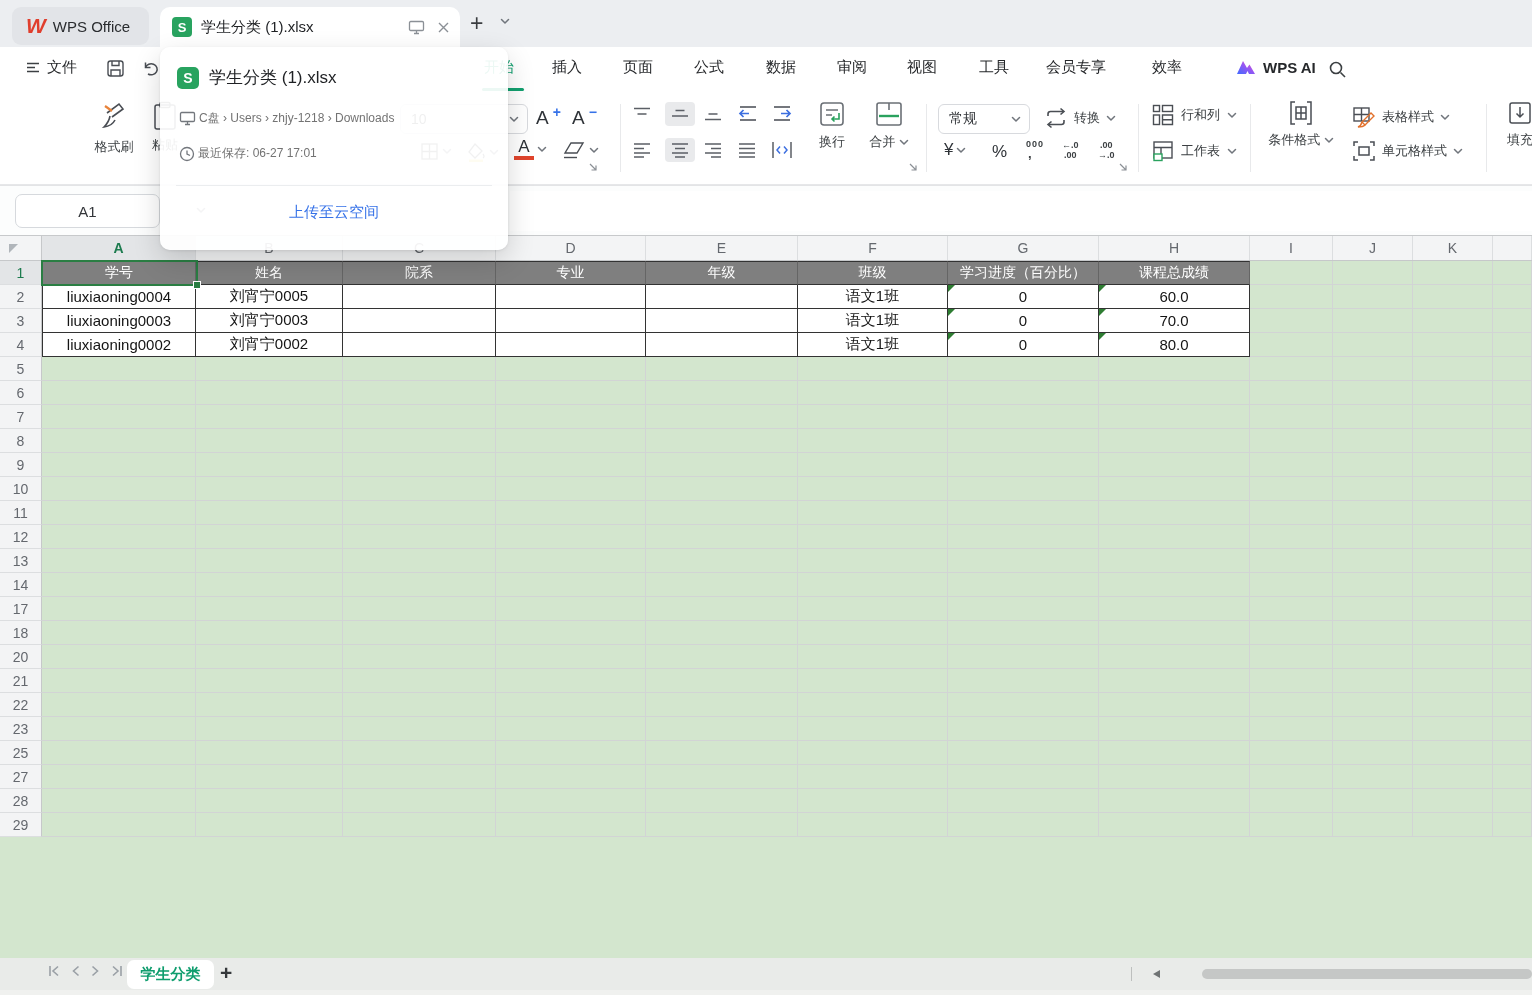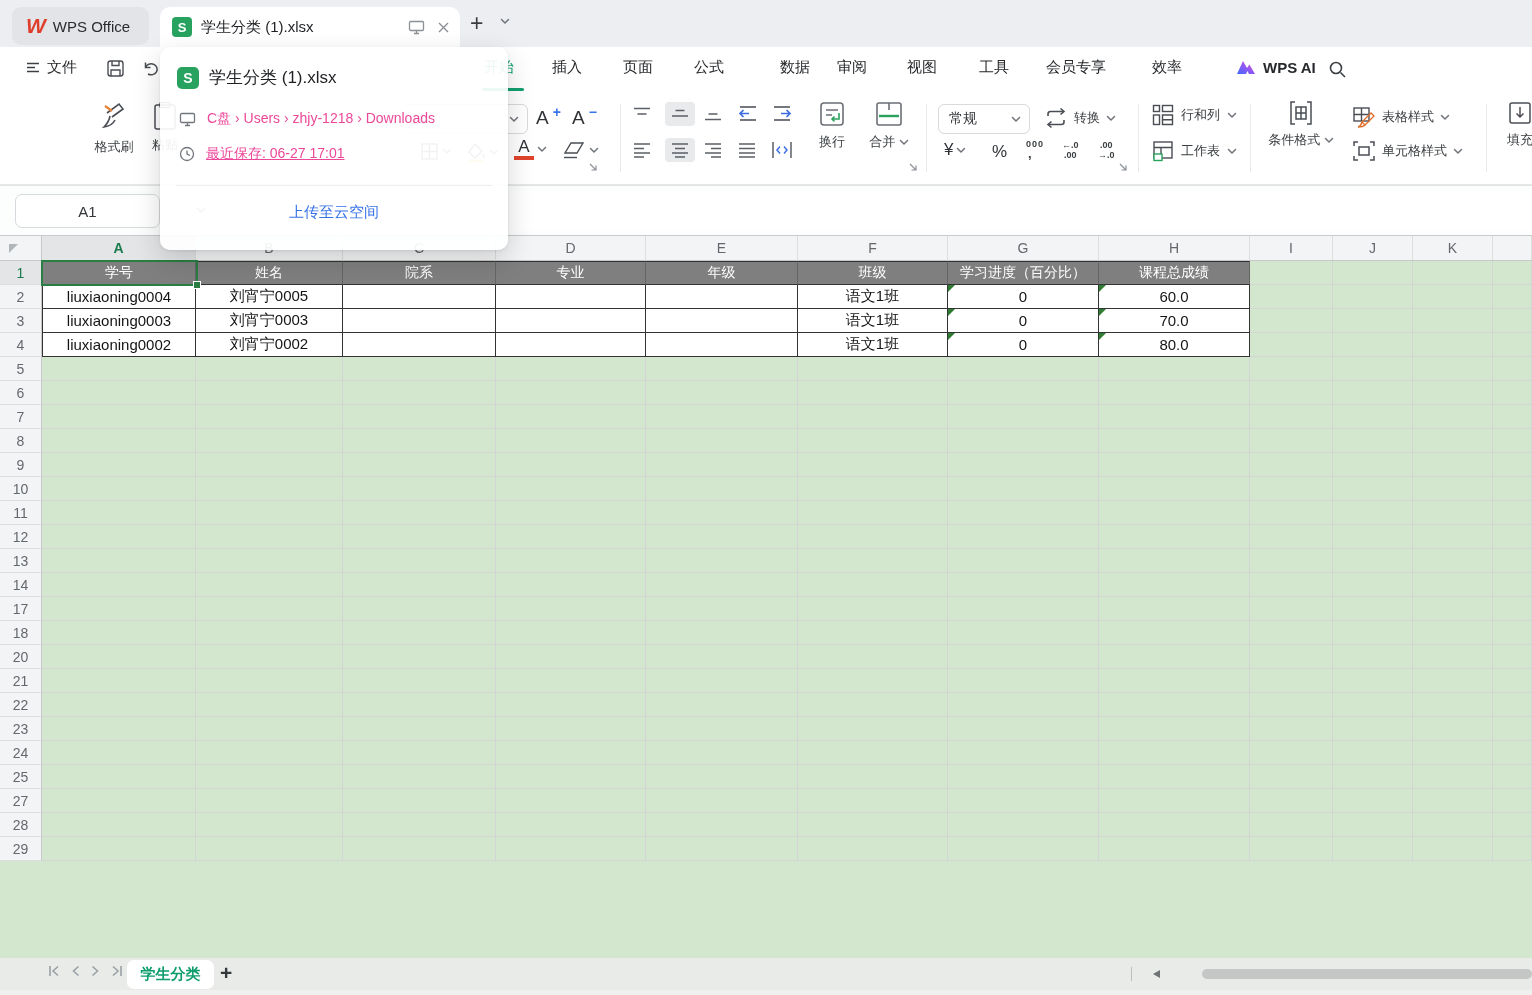--- a/index.html
+++ b/index.html
@@ -84,21 +84,21 @@
   .hs-div{position:absolute;left:1131px;top:9px;width:1px;height:14px;background:#bdbfbe;}
   .hs-arrow{position:absolute;left:1153px;top:12px;width:0;height:0;border-right:7px solid #6f7374;border-top:4.5px solid transparent;border-bottom:4.5px solid transparent;}
   .hs-thumb{position:absolute;left:1202px;top:11px;width:330px;height:10px;border-radius:5px;background:#c5c7c6;}
   #statusstrip{position:absolute;left:0;top:990px;width:1532px;height:5px;background:#f0f1ef;}
 
   
   #popup{position:absolute;left:160px;top:47px;width:348px;height:203px;background:rgba(255,255,255,.92);border-radius:10px;box-shadow:0 10px 28px rgba(0,0,0,.16),0 1px 3px rgba(0,0,0,.08);z-index:100;}
   .pp-title{position:absolute;left:17px;top:19px;display:flex;align-items:center;gap:10px;}
   .pp-title .s-icon{width:22px;height:22px;font-size:14px;border-radius:5px;}
   .pp-name{font-size:17px;color:#1f2124;}
-  .pp-row{position:absolute;left:19px;display:flex;align-items:center;gap:11px;font-size:14px;color:#ec4899;}
+  .pp-row{position:absolute;left:19px;display:flex;align-items:center;gap:3px;font-size:12px;color:#737373;}
   .pp-div{position:absolute;left:16px;top:138px;width:316px;height:1px;background:#ebedef;}
   .pp-link{position:absolute;left:0;top:156px;width:100%;text-align:center;font-size:15px;color:var(--link-blue);}
 
   svg{display:block;}
   .chv svg path{stroke:#70757c;stroke-width:1.5;fill:none;stroke-linecap:round;stroke-linejoin:round;}
 </style>
 </head>
 <body>
 <div id="screen">
 
@@ -157,21 +157,21 @@
             <path d="M5.5 8.5 a6 5.5 0 1 1 2.5 6.5"></path>
           </g>
         </svg>
   </span>
   <div class="menu-tab active" style="left:484px;">开始</div>
   <div class="menu-underline"></div>
   <div id="menu-tabs">
         <div class="menu-tab" style="left: 552px;">插入</div>
         <div class="menu-tab" style="left: 623px;">页面</div>
         <div class="menu-tab" style="left: 694px;">公式</div>
-        <div class="menu-tab" style="left: 766px; margin-left: 14px;">数据</div>
+        <div class="menu-tab" style="left: 766px;">数据</div>
         <div class="menu-tab" style="left: 837px;">审阅</div>
         <div class="menu-tab" style="left: 907px;">视图</div>
         <div class="menu-tab" style="left: 979px;">工具</div>
         <div class="menu-tab" style="left: 1046px;">会员专享</div>
         <div class="menu-tab" style="left: 1152px;">效率</div>
       </div>
   <div class="vdiv" style="left:1222px;top:58px;height:20px;"></div>
   <div class="wpsai">
     <svg width="20" height="17" viewBox="0 0 20 17">
       <defs>
@@ -872,35 +872,20 @@
         <div class="cell c-green" style="width: 152px;"></div>
         <div class="cell c-green" style="width: 150px;"></div>
         <div class="cell c-green" style="width: 151px;"></div>
         <div class="cell c-green" style="width: 151px;"></div>
         <div class="cell c-green" style="width: 83px;"></div>
         <div class="cell c-green" style="width: 80px;"></div>
         <div class="cell c-green" style="width: 80px;"></div>
         <div class="cell c-green" style="width: 39px;"></div>
       </div>
       <div class="g-row">
-        <div class="row-hdr">24</div>
-        <div class="cell c-green" style="width: 154px;"></div>
-        <div class="cell c-green" style="width: 147px;"></div>
-        <div class="cell c-green" style="width: 153px;"></div>
-        <div class="cell c-green" style="width: 150px;"></div>
-        <div class="cell c-green" style="width: 152px;"></div>
-        <div class="cell c-green" style="width: 150px;"></div>
-        <div class="cell c-green" style="width: 151px;"></div>
-        <div class="cell c-green" style="width: 151px;"></div>
-        <div class="cell c-green" style="width: 83px;"></div>
-        <div class="cell c-green" style="width: 80px;"></div>
-        <div class="cell c-green" style="width: 80px;"></div>
-        <div class="cell c-green" style="width: 39px;"></div>
-      </div>
-      <div class="g-row">
         <div class="row-hdr">25</div>
         <div class="cell c-green" style="width: 154px;"></div>
         <div class="cell c-green" style="width: 147px;"></div>
         <div class="cell c-green" style="width: 153px;"></div>
         <div class="cell c-green" style="width: 150px;"></div>
         <div class="cell c-green" style="width: 152px;"></div>
         <div class="cell c-green" style="width: 150px;"></div>
         <div class="cell c-green" style="width: 151px;"></div>
         <div class="cell c-green" style="width: 151px;"></div>
         <div class="cell c-green" style="width: 83px;"></div>
@@ -1000,21 +985,21 @@
   </div>
   <div class="pp-row" style="top:63px;">
     <svg width="17" height="15" viewBox="0 0 17 15">
           <g stroke="#73777d" stroke-width="1.3" fill="none">
             <rect x="1.5" y="1.5" width="14" height="9" rx="1.2"></rect>
             <path d="M6 13.5 h5 M8.5 10.5 v3"></path>
           </g>
         </svg>
     <span>C盘 › Users › zhjy-1218 › Downloads</span>
   </div>
-  <div class="pp-row" style="top:98px;text-decoration:underline;">
+  <div class="pp-row" style="top:98px;">
     <svg width="16" height="16" viewBox="0 0 16 16">
           <g stroke="#73777d" stroke-width="1.3" fill="none">
             <circle cx="8" cy="8" r="6.5"></circle>
             <path d="M8 4.5 V8 L11 9.5"></path>
           </g>
         </svg>
     <span>最近保存: 06-27 17:01</span>
   </div>
   <div class="pp-div"></div>
   <div class="pp-link">上传至云空间</div>

